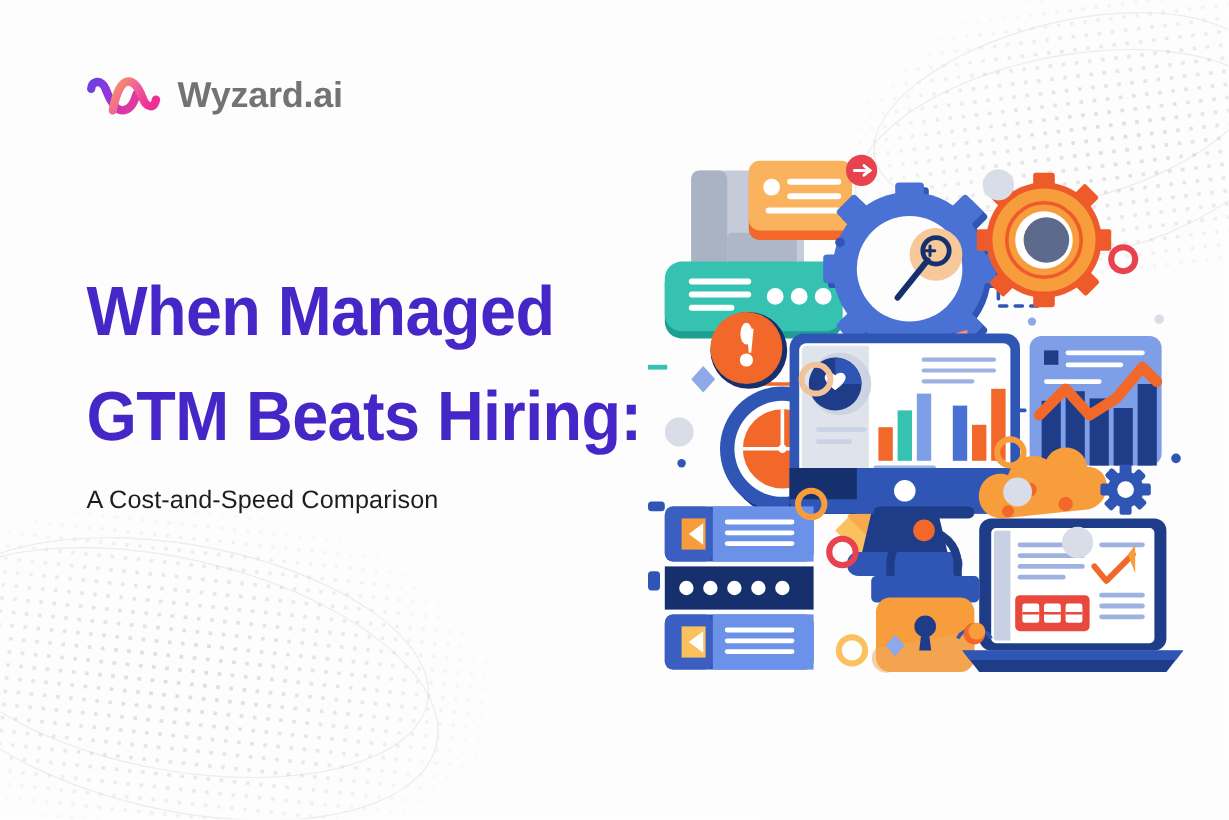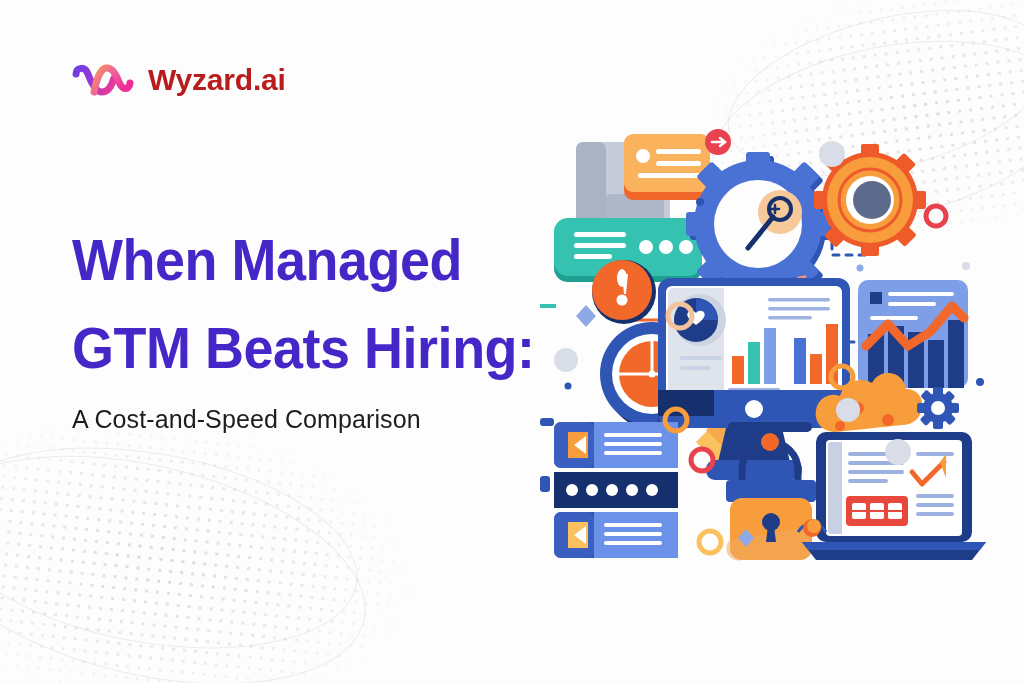--- a/index.html
+++ b/index.html
@@ -51,21 +51,21 @@
   #wave-bl-1 { bottom:40px; left:-60px; width:420px; height:190px; transform:rotate(10deg); }
   #wave-bl-2 { bottom:8px;  left:-80px; width:450px; height:210px; transform:rotate(13deg); }
 
   
   #logo-row {
     position:absolute; left:72px; top:58px;
     display:flex; align-items:center; gap:12px;
   }
   #logo-mark { width:64px; height:44px; display:block; }
   #logo-word {
-    font-size:30px; font-weight:600; color:#b91c1c;
+    font-size:30px; font-weight:600; color:#737373;
     letter-spacing:-0.2px; white-space:nowrap;
     font-family:"Liberation Sans", sans-serif;
   }
 
   
   #headline {
     position:absolute; left:72px; top:231px; width:430px;
   }
   .headline-line {
     color:#4527c8;
@@ -74,21 +74,21 @@
     font-size:58px;
     line-height:1.0;
     letter-spacing:-0.5px;
     transform:scaleX(.93);
     transform-origin:left center;
     white-space:nowrap;
   }
   #headline-line-2 { margin-top:30px; }
   #subtitle {
     position:absolute; left:72px; top:405px;
-    font-size:25px; color:#1d1d1d; font-weight:400;
+    font-size:21px; color:#1d1d1d; font-weight:400;
     letter-spacing:.1px; white-space:nowrap;
   }
 
   
   #illustration {
     position:absolute; left:540px; top:120px;
     width:474px; height:450px;
   }
   #illustration svg { display:block; width:100%; height:100%; }
 </style>

